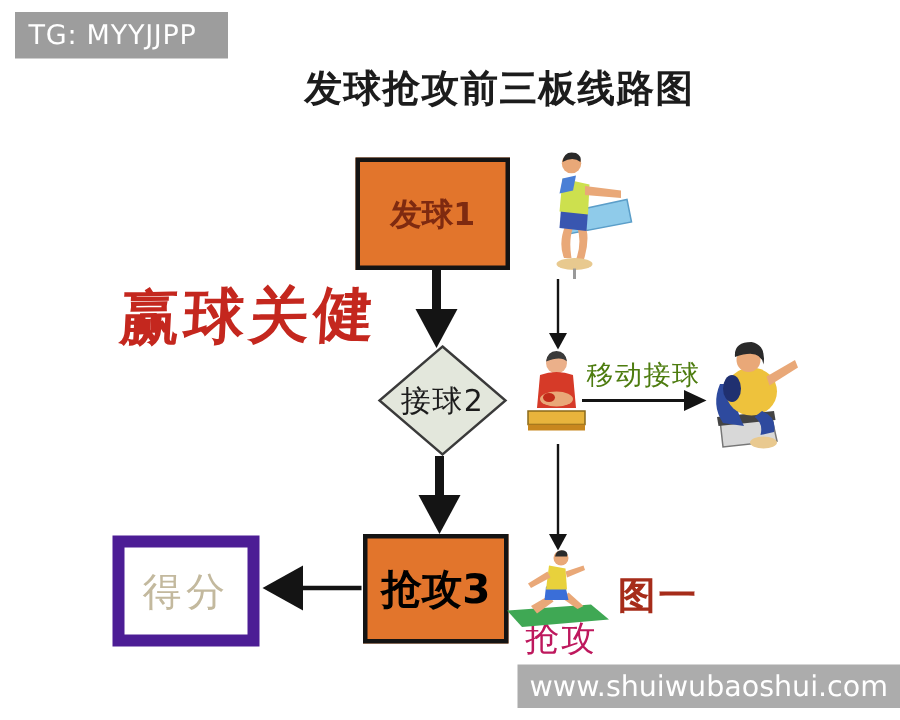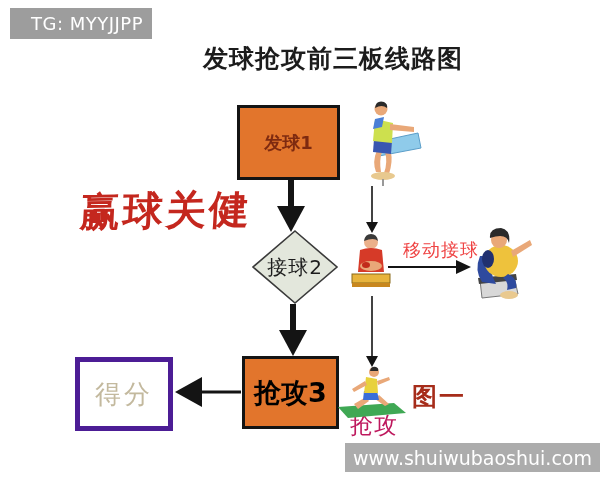--- a/index.html
+++ b/index.html
@@ -7,65 +7,64 @@
     position: relative; width: 600px; height: 480px;
     background: #ffffff; overflow: hidden;
     font-family: "DejaVu Sans", "Liberation Sans", sans-serif;
   }
   .abs { position: absolute; }
 
   
   #tg-badge {
     left: 10px; top: 8px; width: 142px; height: 31px;
     background: #9d9d9d; color: #ffffff; font-size: 18px;
-    line-height: 31px; padding-left: 21px; box-sizing: border-box;
+    line-height: 31px; padding-left: 9px; box-sizing: border-box;
     letter-spacing: 0.5px;
   }
   #page-title {
     left: 0; top: 42px; width: 600px; text-align: center;
     font-size: 25px; font-weight: bold; color: #1c1c1c;
     letter-spacing: 1px;
     padding-left: 33px;
   }
 
   
   .process-box {
     box-sizing: border-box;
     border: 3px solid #141414;
     background: #e2752c;
     display: flex; align-items: center; justify-content: center;
   }
   #serve-box { left: 237px; top: 105px; width: 103px; height: 75px;
-    font-size: 18px; color: #7e2a10; font-weight: bold; align-items: center; }
+    font-size: 21px; color: #7e2a10; font-weight: bold; align-items: center; }
   #attack-box { left: 242px; top: 356px; width: 97px; height: 73px;
     font-size: 27px; color: #000000; font-weight: bold; }
   #score-box {
     left: 75px; top: 357px; width: 98px; height: 74px;
-    box-sizing: border-box; border: 5px solid #4c1d95; background: #ffffff;
+    box-sizing: border-box; border: 8px solid #4c1d95; background: #ffffff;
     display: flex; align-items: center; justify-content: center;
     font-size: 26px; color: #c3b99e; letter-spacing: 3px;
   }
   #receive-diamond-label {
     left: 253px; top: 254px; width: 84px; height: 27px;
     text-align: center; font-size: 20px; color: #1c1c1c;
     line-height: 27px; letter-spacing: 1px;
   }
 
   
   #win-key {
     left: 80px; top: 183px; width: 200px;
     font-family: "DejaVu Serif", "Liberation Serif", serif;
     font-size: 40px; font-weight: bold; color: #c4271e;
     letter-spacing: 3px; white-space: nowrap;
     transform: skewX(-4deg) rotate(-1deg);
   }
   #move-receive-label {
-    left: 391px; top: 238px; font-size: 18px; color: #ef4444;
+    left: 391px; top: 238px; font-size: 18px; color: #4d7c0f;
     letter-spacing: 1px;
-    margin-left: 12px;
   }
   #figure-one-label {
     left: 412px; top: 380px; font-size: 25px; font-weight: bold;
     color: #a62c1a; letter-spacing: 2px;
   }
   #attack-caption {
     left: 350px; top: 410px; font-size: 23px; color: #be185d;
     letter-spacing: 1px;
   }
 

